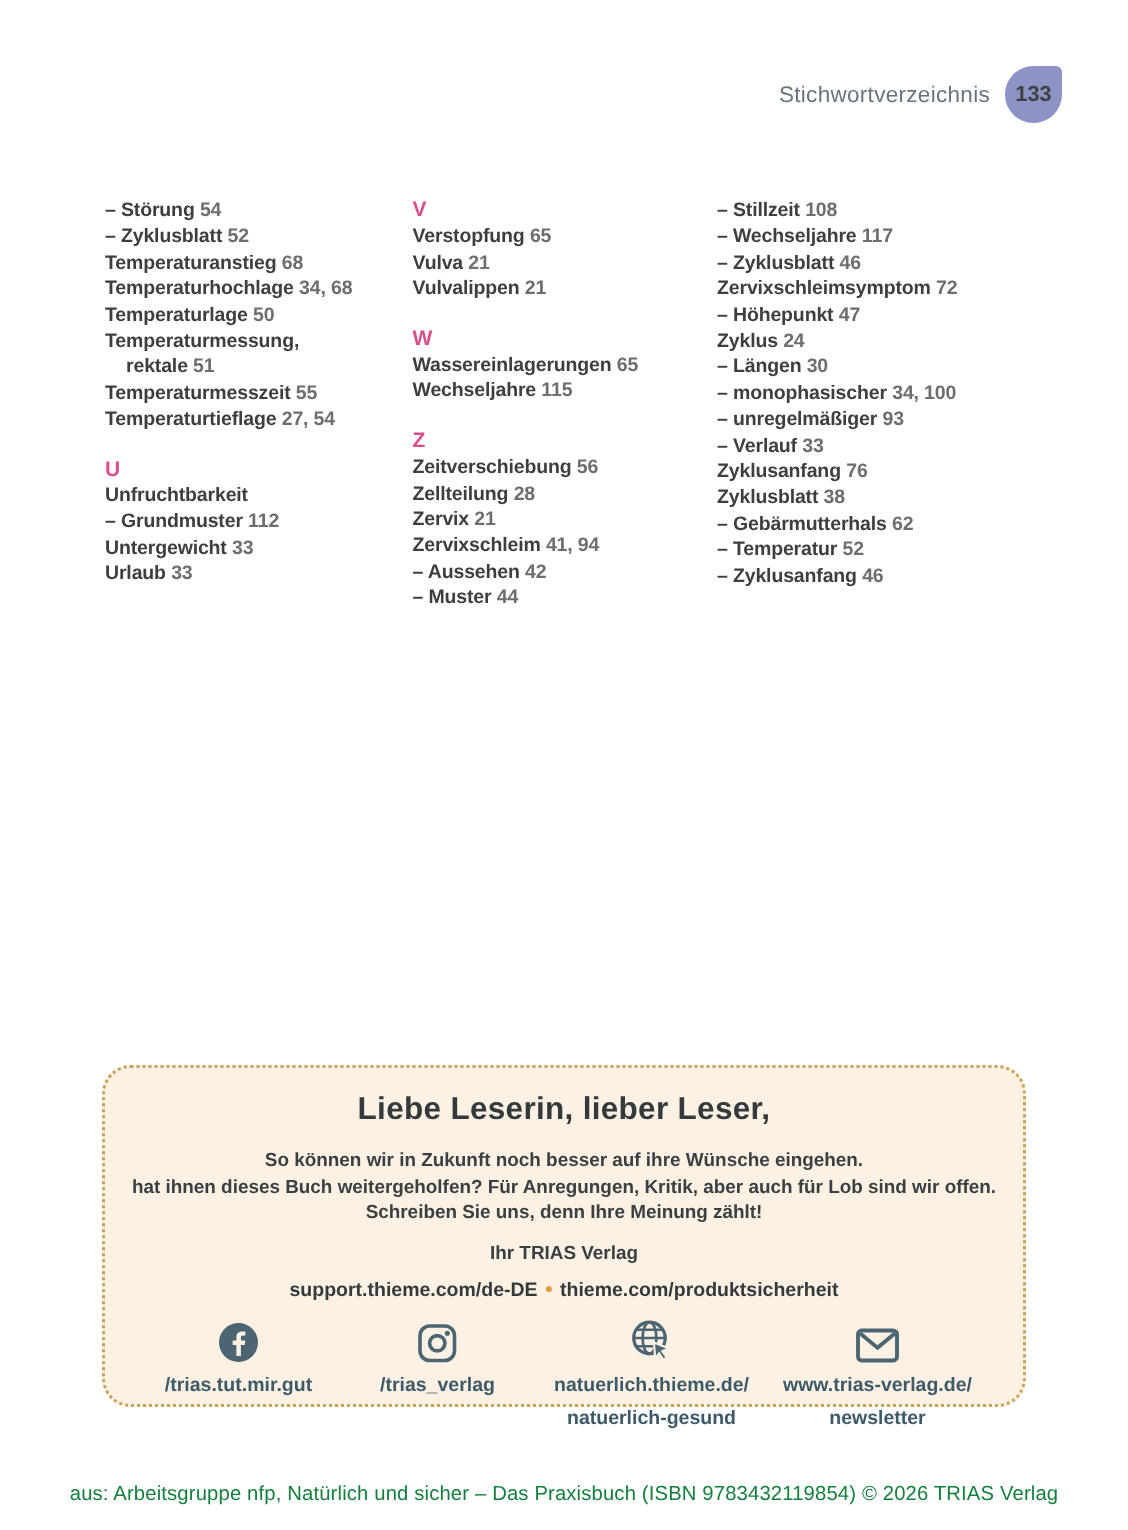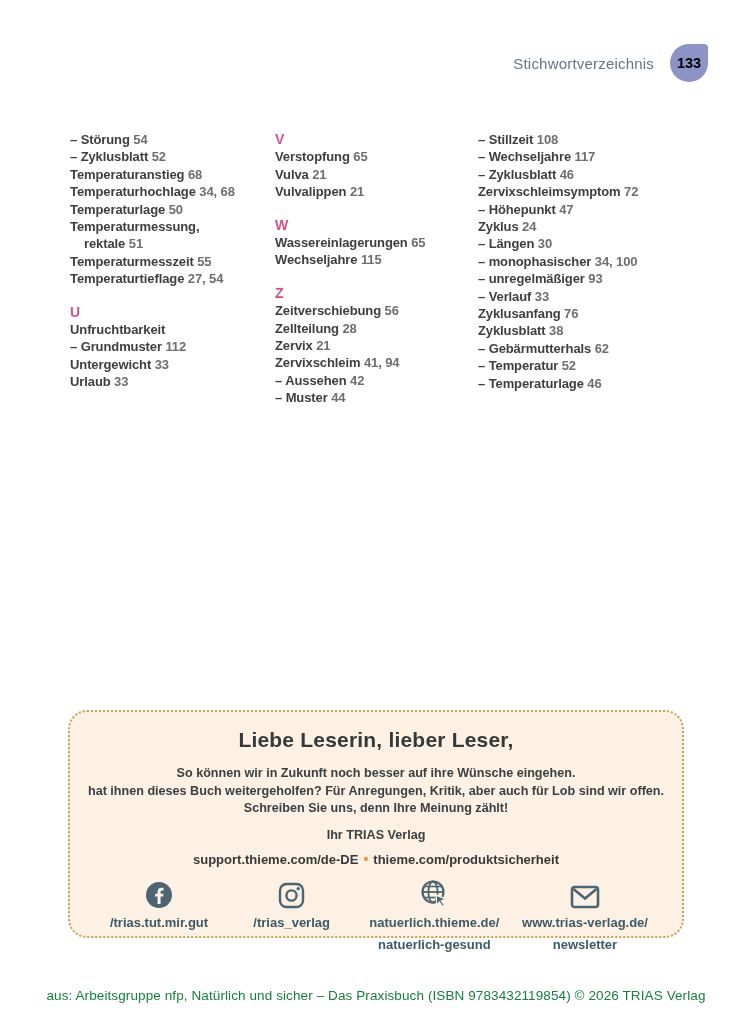--- a/index.html
+++ b/index.html
@@ -13,33 +13,33 @@
     overflow: hidden;
   }
 
   
   .header {
     position: absolute;
     top: 44px;
     right: 44px;
     display: flex;
     align-items: center;
-    gap: 16px;
+    gap: 10px;
   }
   .header-title {
     font-size: 15px;
     color: #68747f;
     letter-spacing: 0.2px;
   }
   .page-badge {
     width: 38px;
     height: 38px;
     background: #8b93c7;
     border-radius: 19px 4px 19px 19px;
-    color: #000000;
+    color: #404040;
     font-size: 14.5px;
     font-weight: bold;
     display: flex;
     align-items: center;
     justify-content: center;
   }
 
   
   .index {
     position: absolute;
@@ -207,21 +207,21 @@
           <div class="entry"><span class="entry-label">– Höhepunkt</span><span class="entry-pages">&nbsp;47</span></div>
           <div class="entry"><span class="entry-label">Zyklus</span><span class="entry-pages">&nbsp;24</span></div>
           <div class="entry"><span class="entry-label">– Längen</span><span class="entry-pages">&nbsp;30</span></div>
           <div class="entry"><span class="entry-label">– monophasischer</span><span class="entry-pages">&nbsp;34, 100</span></div>
           <div class="entry"><span class="entry-label">– unregelmäßiger</span><span class="entry-pages">&nbsp;93</span></div>
           <div class="entry"><span class="entry-label">– Verlauf</span><span class="entry-pages">&nbsp;33</span></div>
           <div class="entry"><span class="entry-label">Zyklusanfang</span><span class="entry-pages">&nbsp;76</span></div>
           <div class="entry"><span class="entry-label">Zyklusblatt</span><span class="entry-pages">&nbsp;38</span></div>
           <div class="entry"><span class="entry-label">– Gebärmutterhals</span><span class="entry-pages">&nbsp;62</span></div>
           <div class="entry"><span class="entry-label">– Temperatur</span><span class="entry-pages">&nbsp;52</span></div>
-          <div class="entry"><span class="entry-label">– Temperaturlage</span><span class="entry-pages">&nbsp;46</span></div>
+          <div class="entry"><span class="entry-label">– Zyklusanfang</span><span class="entry-pages">&nbsp;46</span></div>
         </div>
       </div>
     </div>
 
   <div class="feedback-box">
     <div class="fb-title">Liebe Leserin, lieber Leser,</div>
     <div class="fb-line">So können wir in Zukunft noch besser auf ihre Wünsche eingehen.</div>
     <div class="fb-line">hat ihnen dieses Buch weitergeholfen? Für Anregungen, Kritik, aber auch für Lob sind wir offen.</div>
     <div class="fb-line">Schreiben Sie uns, denn Ihre Meinung zählt!</div>
     <div class="fb-signature">Ihr TRIAS Verlag</div>

